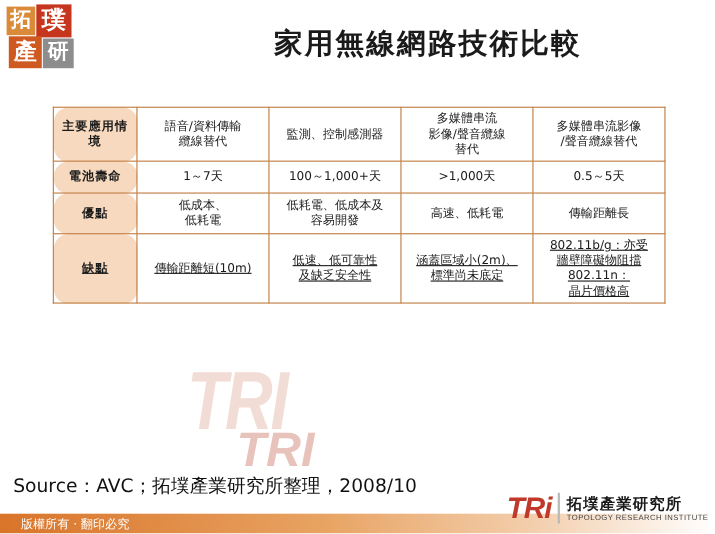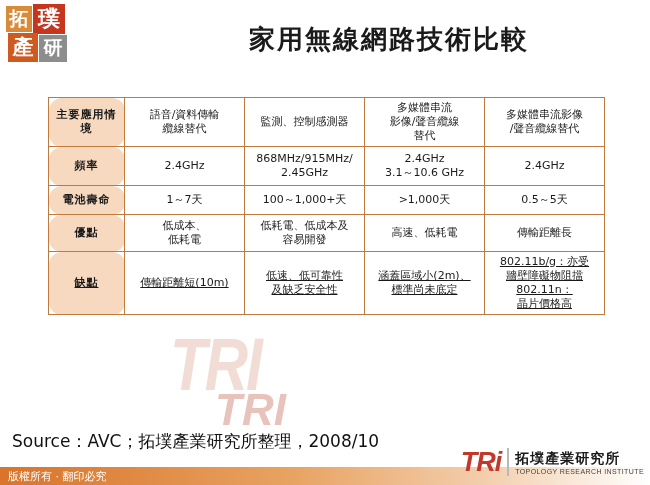--- a/index.html
+++ b/index.html
@@ -138,21 +138,21 @@
   .bottombar {
     position: absolute;
     left: 0;
     bottom: 0;
     width: 650px;
     height: 18px;
     background: linear-gradient(to right, #d9742a 0%, #e8a362 45%, #f3cfae 75%, #ffffff 100%);
   }
   .bottombar .copy {
     position: absolute;
-    left: 8px;
+    left: 19px;
     top: 2px;
     font-size: 11px;
     color: #ffffff;
     font-family: "DejaVu Sans", sans-serif;
   }
 
   
   .trilogo {
     position: absolute;
     right: 6px;
@@ -218,27 +218,20 @@
   <tbody>
 
     <tr class="r-app">
       <td class="rowhdr">主要應用情境</td>
       <td>語音/資料傳輸<br>纜線替代</td>
       <td>監測、控制感測器</td>
       <td>多媒體串流<br>影像/聲音纜線<br>替代</td>
       <td>多媒體串流影像<br>/聲音纜線替代</td>
     </tr>
 
-    <tr class="r-freq">
-      <td class="rowhdr">頻率</td>
-      <td>2.4GHz</td>
-      <td>868MHz/915MHz/<br>2.45GHz</td>
-      <td>2.4GHz<br>3.1～10.6 GHz</td>
-      <td>2.4GHz</td>
-    </tr>
 
 
     <tr class="r-batt">
       <td class="rowhdr">電池壽命</td>
       <td>1～7天</td>
       <td>100～1,000+天</td>
       <td>&gt;1,000天</td>
       <td>0.5～5天</td>
     </tr>
 

